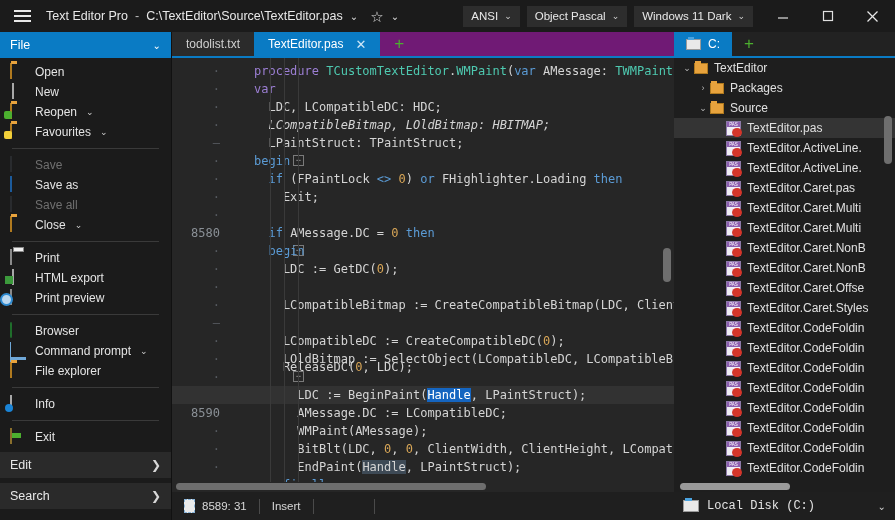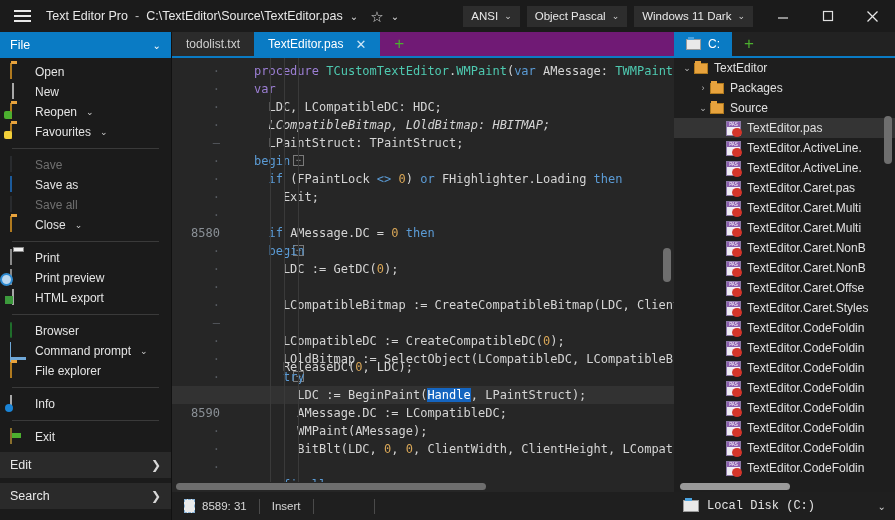--- a/index.html
+++ b/index.html
@@ -247,26 +247,26 @@
           <span class="mi-icon"><span class="ic-folder"></span></span>
           <span class="mtxt">Close</span>
           <span class="mcaret">⌄</span>
         </div>
         <div class="msep"></div>
         <div class="mi">
           <span class="mi-icon"><span class="ic-printer"></span></span>
           <span class="mtxt">Print</span>
         </div>
         <div class="mi">
+          <span class="mi-icon"><span class="ic-html"></span></span>
+          <span class="mtxt">HTML export</span>
+        </div>
+        <div class="mi">
           <span class="mi-icon"><span class="ic-prev"></span></span>
           <span class="mtxt">Print preview</span>
-        </div>
-        <div class="mi">
-          <span class="mi-icon"><span class="ic-html"></span></span>
-          <span class="mtxt">HTML export</span>
         </div>
         <div class="msep"></div>
         <div class="mi">
           <span class="mi-icon"><span class="ic-globe"></span></span>
           <span class="mtxt">Browser</span>
         </div>
         <div class="mi">
           <span class="mi-icon"><span class="ic-cmd"></span></span>
           <span class="mtxt">Command prompt</span>
           <span class="mcaret">⌄</span>
@@ -356,25 +356,25 @@
           <div class="ln ln-code" style="position: absolute; top: 130px; left: 0px; right: 0px;"><span class="p">    Exit;</span></div>
           <div class="ln ln-code" style="position: absolute; top: 148px; left: 0px; right: 0px;"><span class="p"></span></div>
           <div class="ln ln-code" style="position: absolute; top: 166px; left: 0px; right: 0px;"><span class="p">  </span><span class="k">if</span><span class="p"> AMessage.DC = </span><span class="n">0</span><span class="p"> </span><span class="k">then</span></div>
           <div class="ln ln-code" style="position: absolute; top: 184px; left: 0px; right: 0px;"><span class="p">  </span><span class="k">begin</span></div>
           <div class="ln ln-code" style="position: absolute; top: 202px; left: 0px; right: 0px;"><span class="p">    LDC := GetDC(</span><span class="n">0</span><span class="p">);</span></div>
           <div class="ln ln-code" style="position: absolute; top: 220px; left: 0px; right: 0px;"><span class="p"></span></div>
           <div class="ln ln-code" style="position: absolute; top: 238px; left: 0px; right: 0px;"><span class="p">    LCompatibleBitmap := CreateCompatibleBitmap(LDC, ClientW</span></div>
           <div class="ln ln-code" style="position: absolute; top: 256px; left: 0px; right: 0px; margin-top: 44px;"><span class="p">    ReleaseDC(</span><span class="n">0</span><span class="p">, LDC);</span></div>
           <div class="ln ln-code" style="position: absolute; top: 274px; left: 0px; right: 0px;"><span class="p">    LCompatibleDC := CreateCompatibleDC(</span><span class="n">0</span><span class="p">);</span></div>
           <div class="ln ln-code" style="position: absolute; top: 292px; left: 0px; right: 0px;"><span class="p">    LOldBitmap := SelectObject(LCompatibleDC, LCompatibleBit</span></div>
-          <div class="ln ln-code" style="position: absolute; top: 310px; left: 0px; right: 0px;"><span class="p">    </span><span class="k">try</span></div>
           <div class="ln ln-code" style="position: absolute; top: 328px; left: 0px; right: 0px;"><span class="p">      LDC := BeginPaint(</span><span class="sel-hl">Handle</span><span class="p">, LPaintStruct);</span></div>
           <div class="ln ln-code" style="position: absolute; top: 346px; left: 0px; right: 0px;"><span class="p">      AMessage.DC := LCompatibleDC;</span></div>
           <div class="ln ln-code" style="position: absolute; top: 364px; left: 0px; right: 0px;"><span class="p">      WMPaint(AMessage);</span></div>
           <div class="ln ln-code" style="position: absolute; top: 382px; left: 0px; right: 0px;"><span class="p">      BitBlt(LDC, </span><span class="n">0</span><span class="p">, </span><span class="n">0</span><span class="p">, ClientWidth, ClientHeight, LCompatib</span></div>
+          <div class="ln ln-code" style="position: absolute; top: 400px; left: 0px; right: 0px;"><span class="p">      EndPaint(</span><span class="sel-hl2">Handle</span><span class="p">, LPaintStruct);</span></div>
           <div class="ln ln-code" style="position: absolute; top: 418px; left: 0px; right: 0px;"><span class="p">    </span><span class="k">finally</span></div>
           <div class="indent-guide" style="left: 20px;"></div>
           <div class="indent-guide" style="left: 34px;"></div>
           <div class="indent-guide" style="left: 48px;"></div>
         </div>
       <div class="vscroll" style="top:190px;height:34px;"></div>
       <div class="hscroll-track">
         <div class="hscroll-thumb" style="left:4px;width:310px;"></div>
       </div>
     </div>

